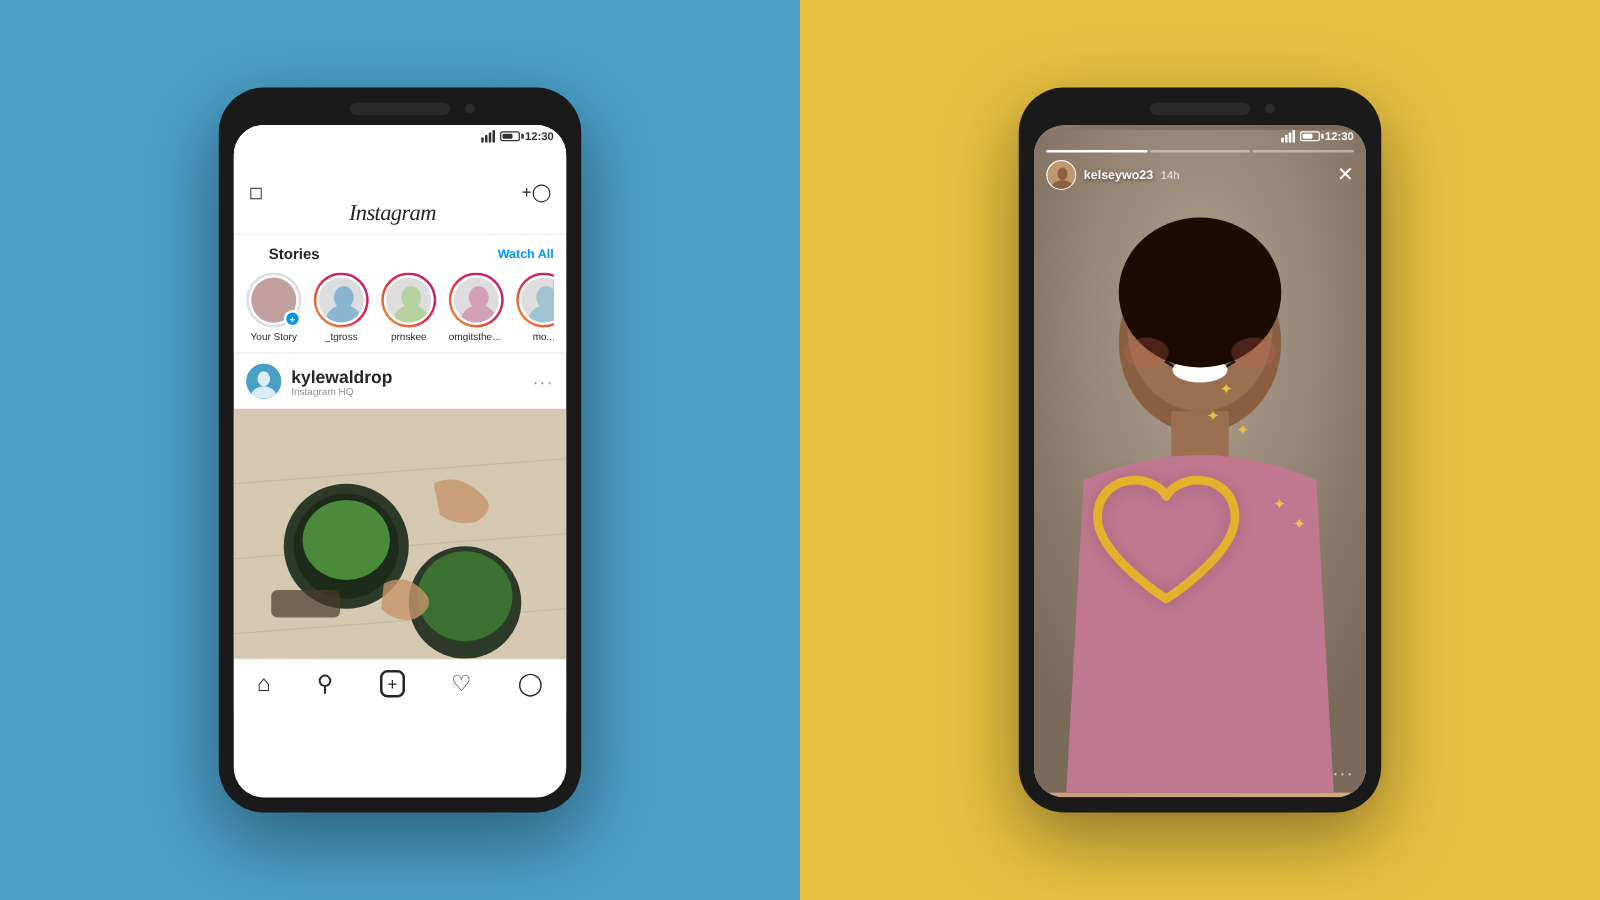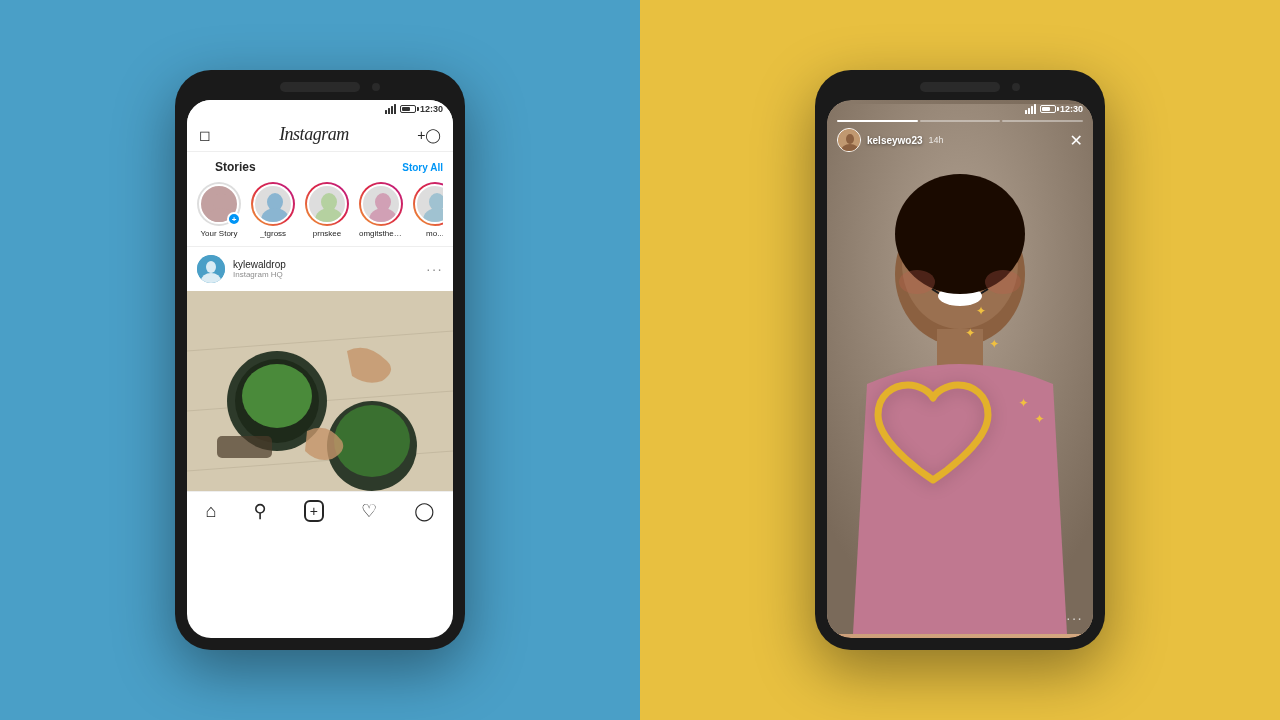--- a/index.html
+++ b/index.html
@@ -94,20 +94,21 @@
       border-bottom: 1px solid #eee;
       background: white;
     }
 
     .ig-logo {
       font-family: 'Georgia', serif;
       font-style: italic;
       font-size: 18px;
       color: #262626;
       letter-spacing: -0.5px;
+      margin-top: 36px;
     }
 
     .ig-icon {
       font-size: 14px;
       color: #262626;
     }
 
     .stories-bar {
       padding: 8px 10px;
       border-bottom: 1px solid #eee;
@@ -233,22 +234,22 @@
       border-radius: 50%;
       background: #4a9fc7;
       overflow: hidden;
     }
 
     .post-user-info {
       flex: 1;
     }
 
     .post-username {
-      font-size: 10px;
-      font-weight: 400;
+      font-size: 14px;
+      font-weight: 700;
       color: #262626;
     }
 
     .post-subtitle {
       font-size: 8px;
       color: #8e8e8e;
     }
 
     .post-more {
       font-size: 14px;
@@ -500,21 +501,21 @@
 
       <div class="instagram-header">
         <span class="ig-icon">◻</span>
         <span class="ig-logo">Instagram</span>
         <span class="ig-icon">+◯</span>
       </div>
 
       <div class="stories-bar">
         <div class="stories-header">
           <span class="stories-title">Stories</span>
-          <span class="watch-all">Story All</span>
+          <span class="watch-all">Watch All</span>
         </div>
         <div class="stories-row">
 
           <div class="story-item">
             <div class="story-avatar your-story">
               <div class="inner av1">
                 <svg width="40" height="40" viewBox="0 0 40 40">
                   <ellipse cx="20" cy="16" rx="8" ry="9" fill="#c2a0a0"></ellipse>
                   <ellipse cx="20" cy="34" rx="14" ry="12" fill="#c2a0a0"></ellipse>
                 </svg>

